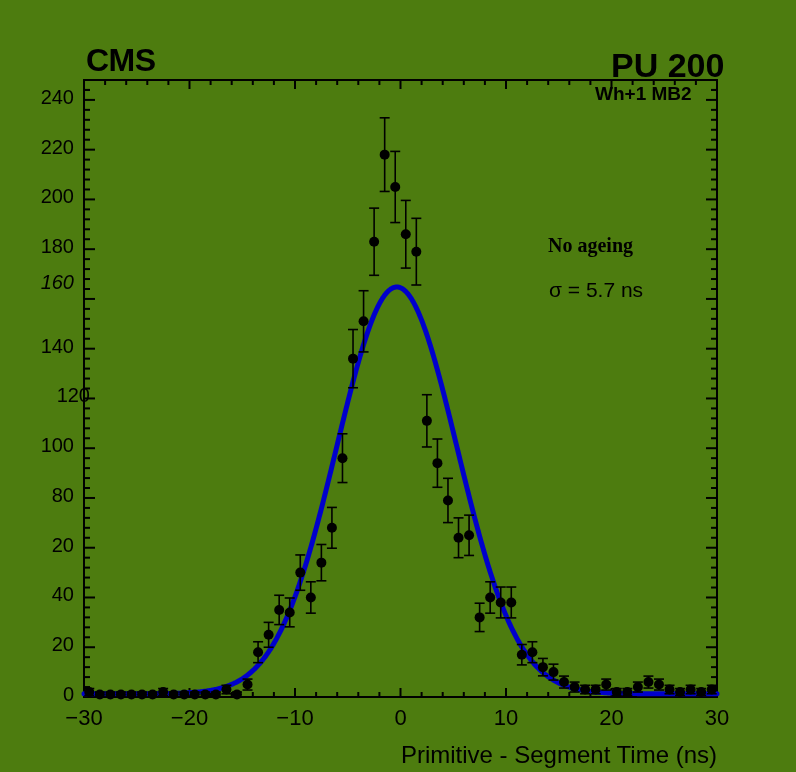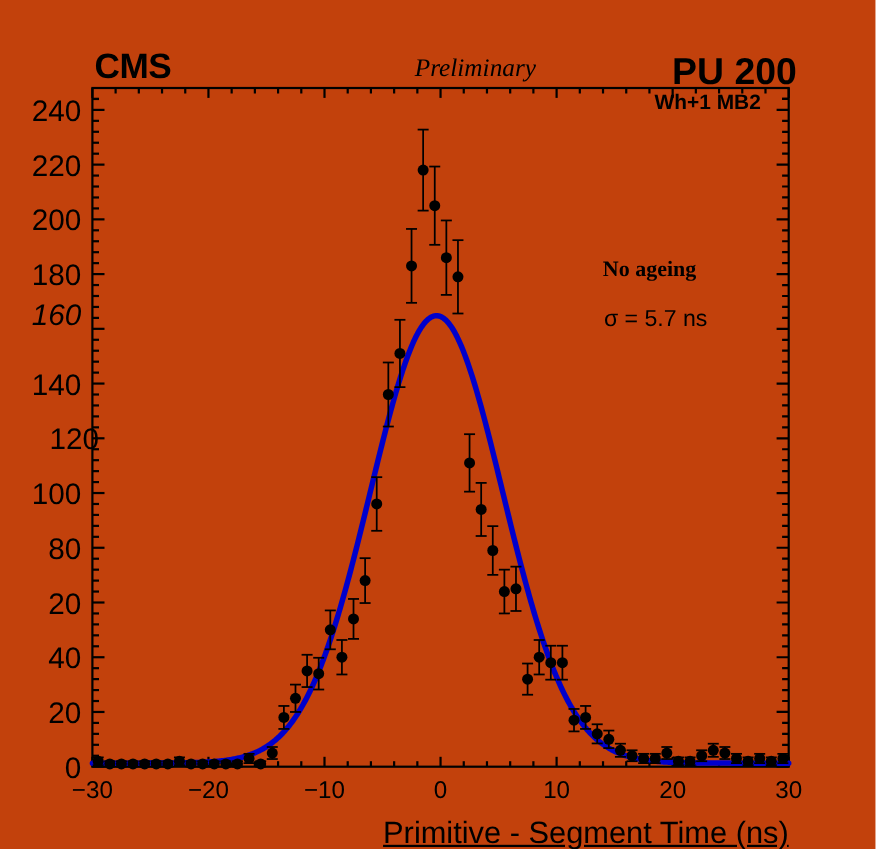--- a/index.html
+++ b/index.html
@@ -12,21 +12,21 @@
     height: 772px;
     font-family: "Liberation Sans", sans-serif;
     overflow: hidden;
     position: relative;
   }
   #root {
     position: absolute;
     left: 0; top: 0;
     width: 796px;
     height: 772px;
-    background: #c2410c;
+    background: #4d7c0f;
   }
   .hdr {
     position: absolute;
     white-space: nowrap;
     color: #000;
   }
   #hdr-cms {
     left: 86px; top: 42px;
     font-size: 32px;
     font-weight: bold;
@@ -81,52 +81,50 @@
     font-size: 22px;
     color: #000;
     transform: rotate(-90deg);
     transform-origin: 50px 50px;
     white-space: nowrap;
   }
   #xlabel {
     position: absolute;
     left: 717px; top: 741px;
     transform: translateX(-100%);
-    font-size: 28px;
+    font-size: 24px;
     color: #000;
     white-space: nowrap;
-    text-decoration: underline;
   }
   .ytick-lab {
     position: absolute;
     right: 0;
     width: 60px;
     text-align: right;
-    font-size: 27px;
+    font-size: 20px;
     color: #000;
   }
   .xtick-lab {
     position: absolute;
     width: 80px;
     text-align: center;
     font-size: 22px;
     color: #000;
   }
   #plot-svg {
     position: absolute;
     left: 0; top: 0;
   }
 </style>
 </head>
 <body>
 
 <div id="root">
 
   <div class="hdr" id="hdr-cms">CMS</div>
-  <div class="hdr" id="hdr-prelim">Preliminary</div>
   <div class="hdr" id="hdr-pu">PU 200</div>
 
   <div id="panel-label">Wh+1 MB2</div>
 
   <div id="ann-ageing">No ageing</div>
   <div id="ann-sigma">σ = 5.7 ns</div>
 
   <div id="ylabel">Events</div>
   <div id="xlabel">Primitive - Segment Time (ns)</div>
 

